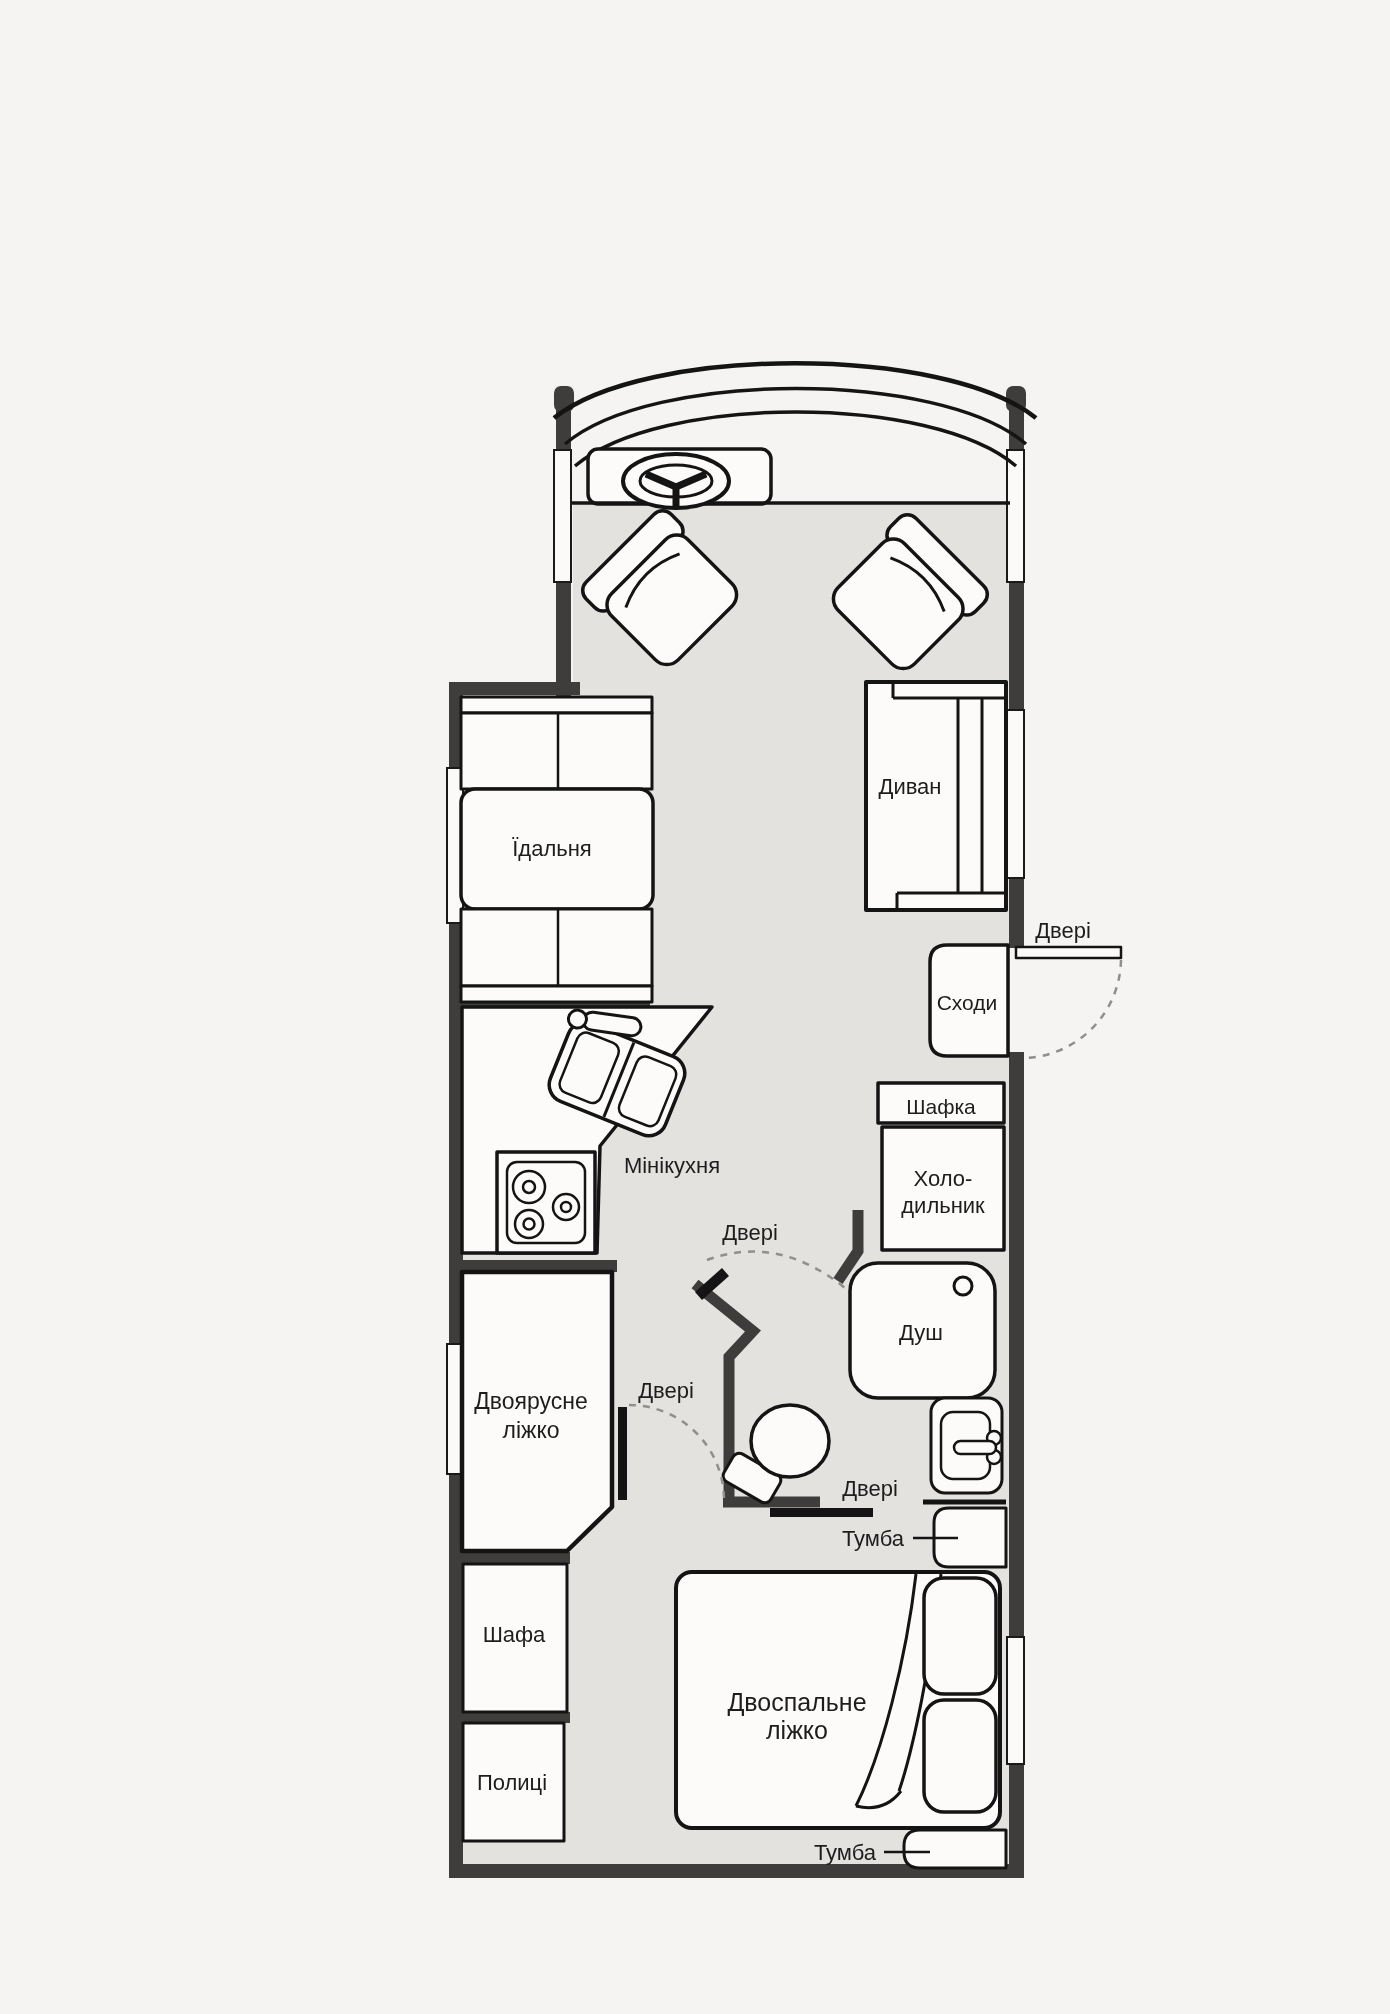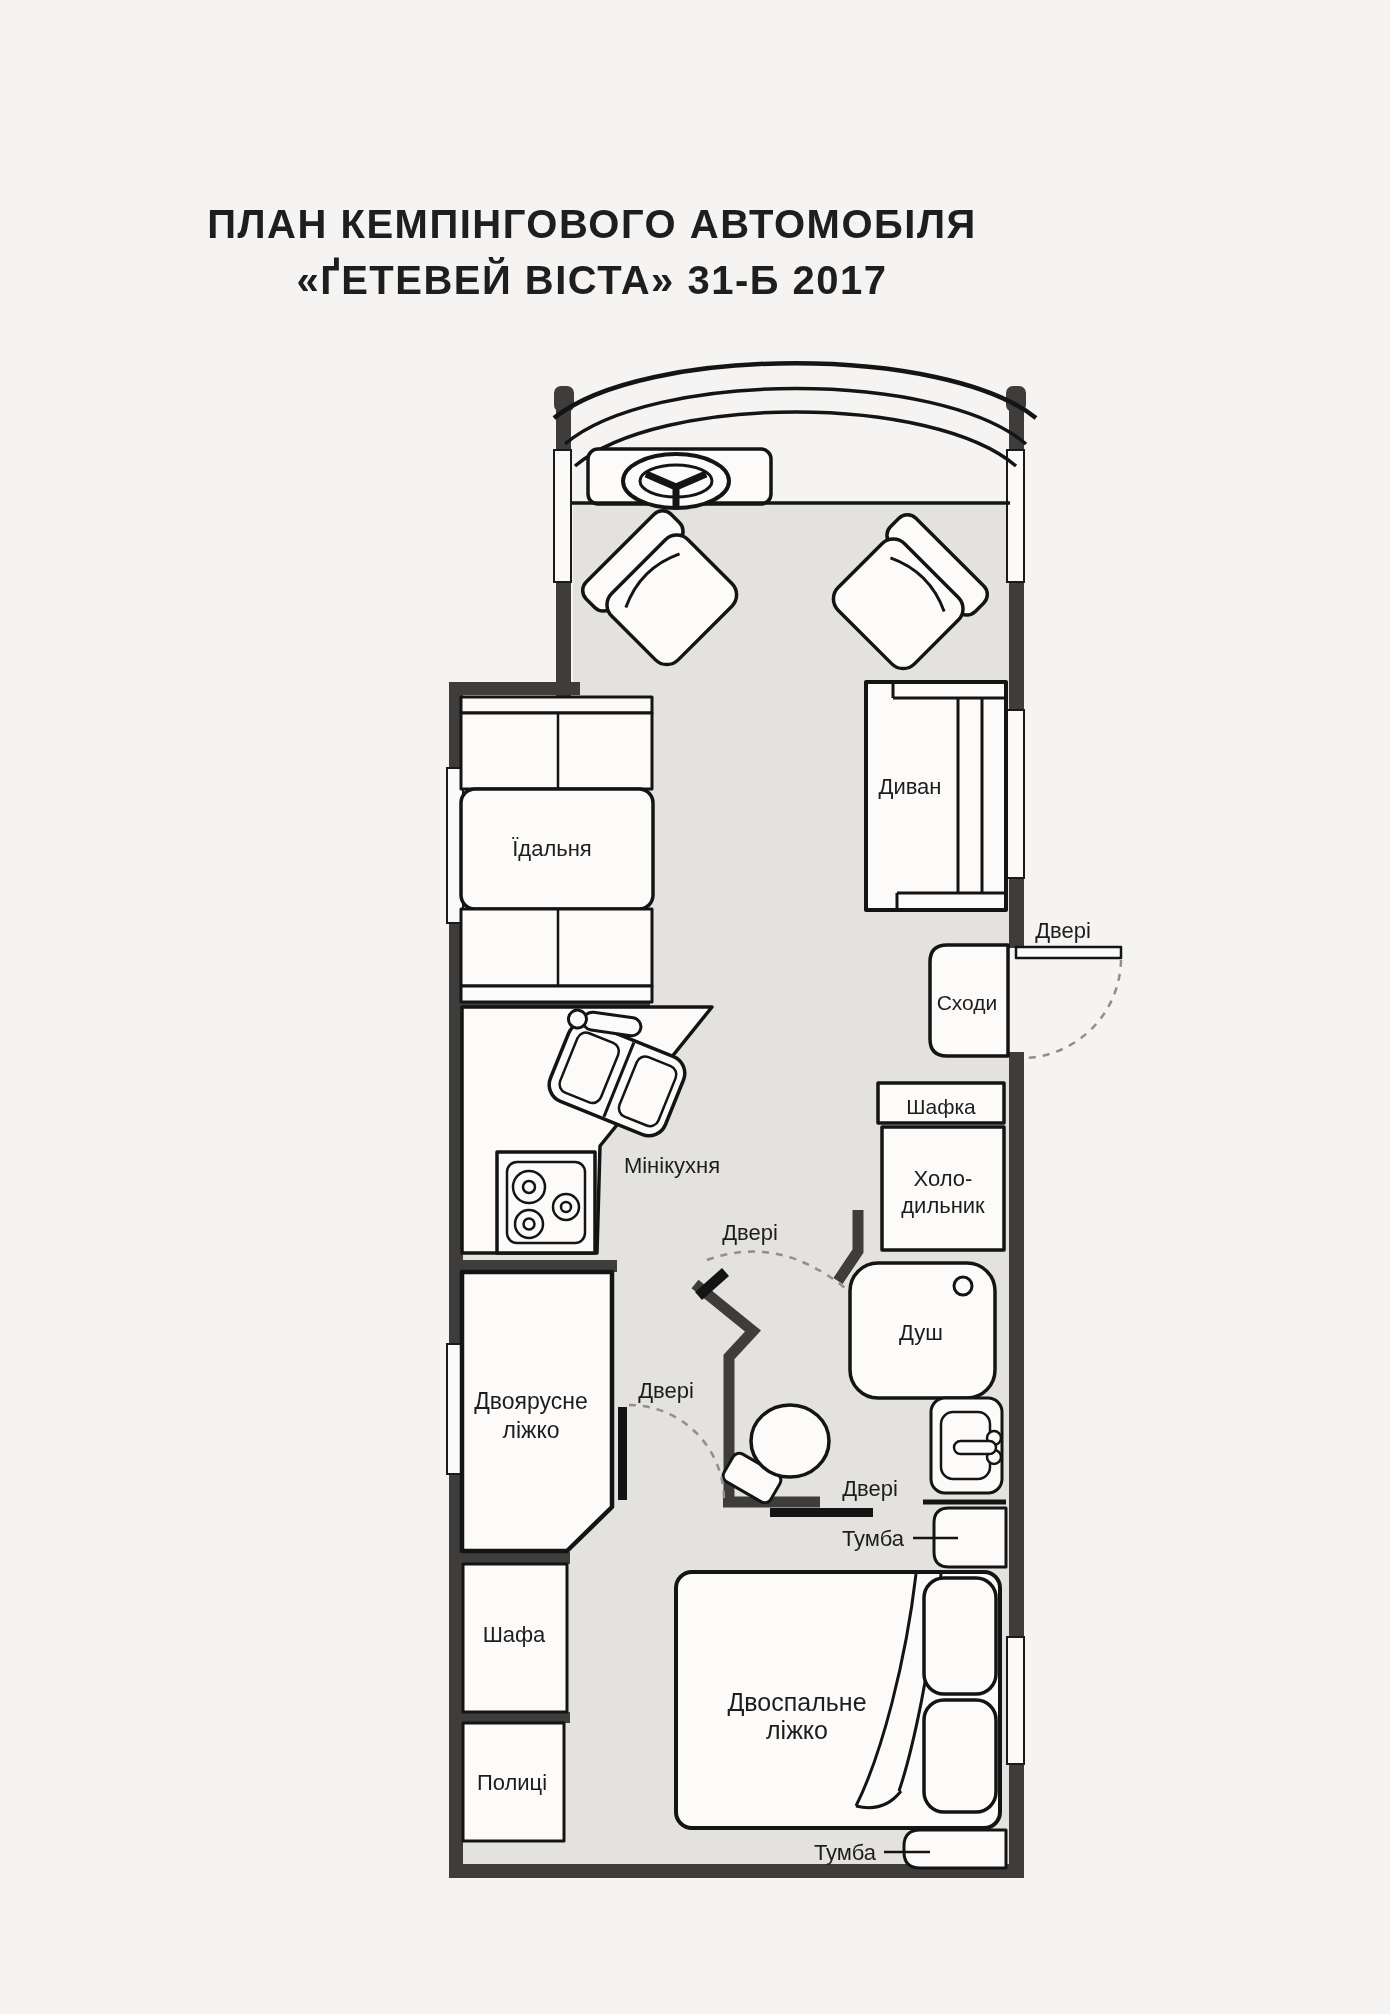--- a/index.html
+++ b/index.html
@@ -23,24 +23,20 @@
   svg .win  { fill:#fbfaf8; stroke:#1a1a1a; stroke-width:2; }
   svg .dash { fill:none; stroke:#8f8f8f; stroke-width:2.5; stroke-dasharray:7 7; }
   svg .blk  { fill:#141414; }
   svg text  { font-family:"Liberation Sans", sans-serif; fill:#1d1d1d; text-anchor:middle; }
 </style>
 </head>
 <body>
 
 <div class="page">
 
-  <div class="title-block">
-    <div class="title-line">ПЛАН КЕМПІНГОВОГО АВТОМОБІЛЯ</div>
-    <div class="title-line">«ҐЕТЕВЕЙ ВІСТА» 31-Б 2017</div>
-  </div>
 
   <svg class="plan-svg" width="1390" height="2014" viewBox="0 0 1390 2014">
 
     <path fill="#e3e2df" d="M 573,503 L 1010,503 L 1010,1866 L 461,1866 L 461,692 L 573,692 Z"></path>
 
     <g>
       <rect class="wall" x="556" y="404" width="15" height="300"></rect>
       <rect class="wall" x="1009" y="404" width="15" height="544"></rect>
       <rect class="wall" x="1009" y="1052" width="15" height="826"></rect>
       <rect class="wall" x="449" y="682" width="14" height="1196"></rect>

